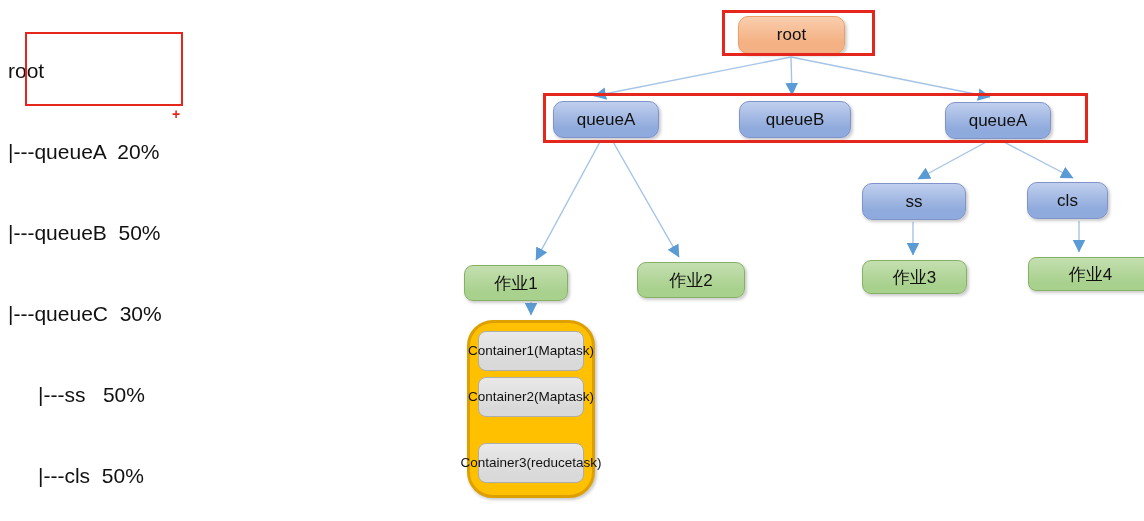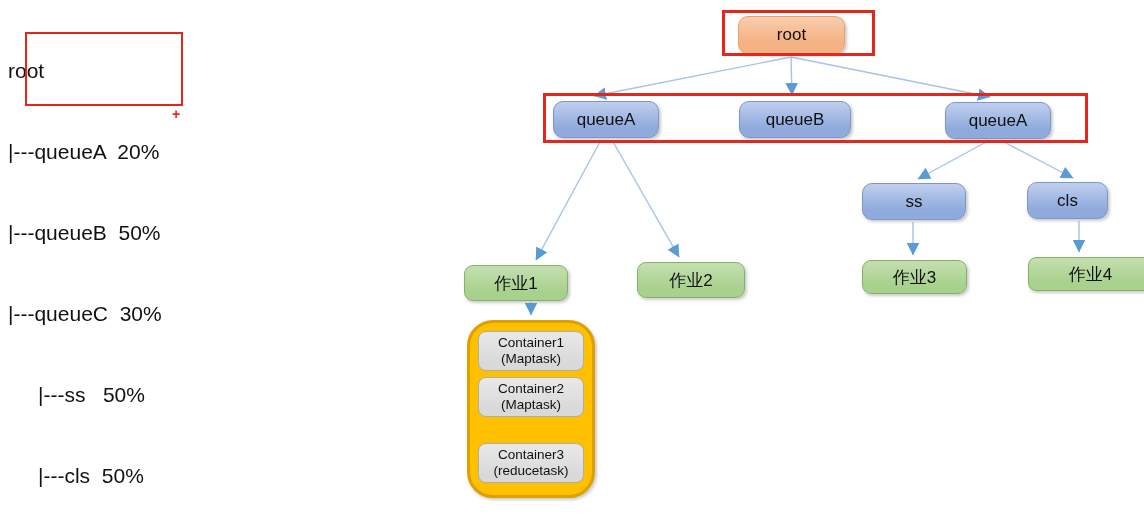--- a/index.html
+++ b/index.html
@@ -45,21 +45,21 @@
   .n-j4{left:1028px;top:257px;width:125px;height:34px;border-radius:8px;}
   .group{
     position:absolute;left:467px;top:320px;width:128px;height:178px;box-sizing:border-box;
     background:var(--group_fill,#ffc000);border:3px solid var(--group_border,#dda000);
     border-radius:26px;box-shadow:1.5px 2px 3px rgba(110,110,110,.35);
   }
   .container-box{
     position:absolute;left:478px;width:106px;height:40px;box-sizing:border-box;
     background:linear-gradient(180deg,#e9e9e9 0%,var(--container_fill,#d9d9d9) 80%);
     border:1px solid var(--container_border,#adadad);border-radius:8px;
-    display:flex;flex-direction:column;align-items:center;justify-content:center;
+    display:flex;flex-direction:row;align-items:center;justify-content:center;
     font-size:13.5px;line-height:16px;color:#111;
   }
   .c1{top:331px;} .c2{top:377px;} .c3{top:443px;}
 </style>
 </head>
 <body>
 
 <div class="canvas">
 
   <div class="cfg">

